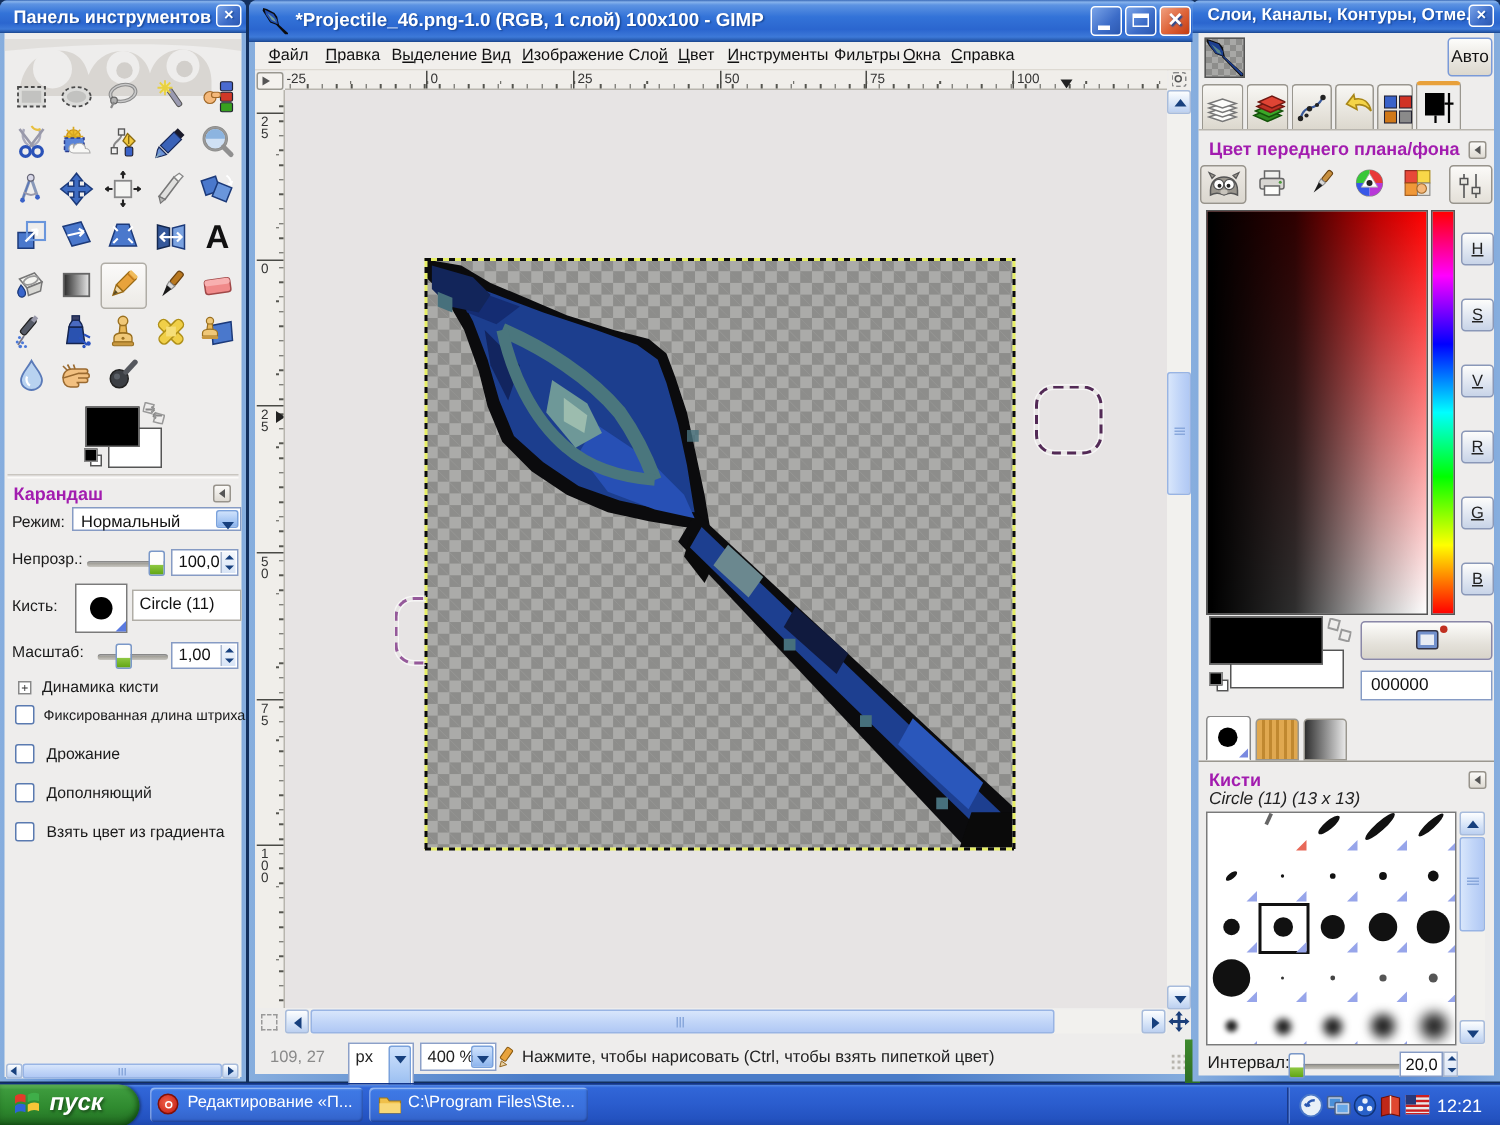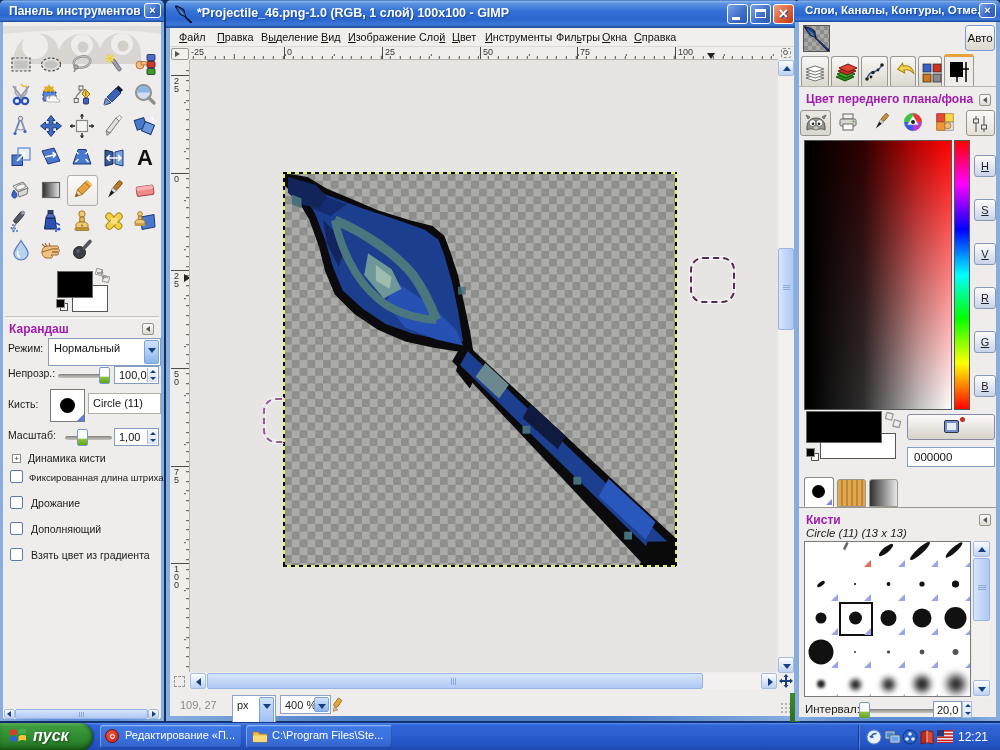--- a/index.html
+++ b/index.html
@@ -315,21 +315,21 @@
       <div class="abs" style="left:0;top:0;width:9px;height:9px;background:#000;border:1px solid #888;"></div>
     </div>
 
     <div class="abs" style="left:2px;top:294px;width:154px;height:3px;border-top:1px solid #c9c6c0;border-bottom:1px solid #fbfaf8;"></div>
 
     <div class="hdr" style="left:6px;top:300px;">Карандаш</div>
     <div class="colbtn" style="left:139px;top:301px;">
         <i class="tl" style="left:3px;top:2px;border-top-width:3px;border-bottom-width:3px;border-right-width:4px;border-right-color:#555;"></i>
       </div>
     <div class="lbl" style="left:5px;top:320px;">Режим:</div>
-    <div class="field" style="left:45px;top:316px;width:113px;height:28px;">
+    <div class="field" style="left:45px;top:316px;width:113px;height:16px;">
       <span class="t" style="left:5px;top:3px;">Нормальный</span>
       <div class="cbtn">
           <i class="td" style="left:3px;top:7px;"></i>
         </div>
     </div>
     <div class="lbl" style="left:5px;top:345px;">Непрозр.:</div>
     <div class="slider" style="left:55px;top:352px;width:52px;"></div>
     <div class="sthumb" style="left:96px;top:345px;"></div>
     <div class="field" style="left:111px;top:344px;width:45px;height:18px;">
       <span class="t" style="left:4px;top:2px;">100,0</span>
@@ -541,20 +541,21 @@
       <div class="combo" style="left:110px;top:2px;width:51px;height:19px;">
         <span class="t" style="left:4px;top:3px;font-size:11px;">400 %</span>
           <div class="cbtn">
             <i class="td" style="left:3px;top:6px;"></i>
           </div>
       </div>
       <svg class="abs" style="left:161px;top:4px;" width="13" height="15" viewBox="0 0 13 15">
         <rect x="4.2" y="1" width="4.5" height="9" rx="1" transform="rotate(35 6 6)" fill="#e8a33c" stroke="#8a5a10" stroke-width=".7"></rect>
         <path d="M3.2,10.3 L6.8,12.8 L2.2,14.2 Z" fill="#e8cfa0" stroke="#8a5a10" stroke-width=".6"></path>
       </svg>
+      <span class="t" style="left:178px;top:6px;font-size:11px;">Нажмите, чтобы нарисовать (Ctrl, чтобы взять пипеткой цвет)</span>
       <div class="abs" style="right:3px;top:10px;width:10px;height:10px;
         background:radial-gradient(circle at 1px 1px,#b8b5ae 1px,transparent 1.3px);background-size:4px 4px;"></div>
     </div>
   </div>
 </div>
 
 <div class="abs" style="left:790px;top:693px;width:10px;height:29px;background:linear-gradient(#3e8a2e,#2e6e22);"></div>
 
 <div class="win" id="dock" style="left:795px;top:0;width:205px;height:721px;
   background:linear-gradient(90deg,#87aede,#5d8ed6 30%,#5d8ed6 70%,#87aede);">

